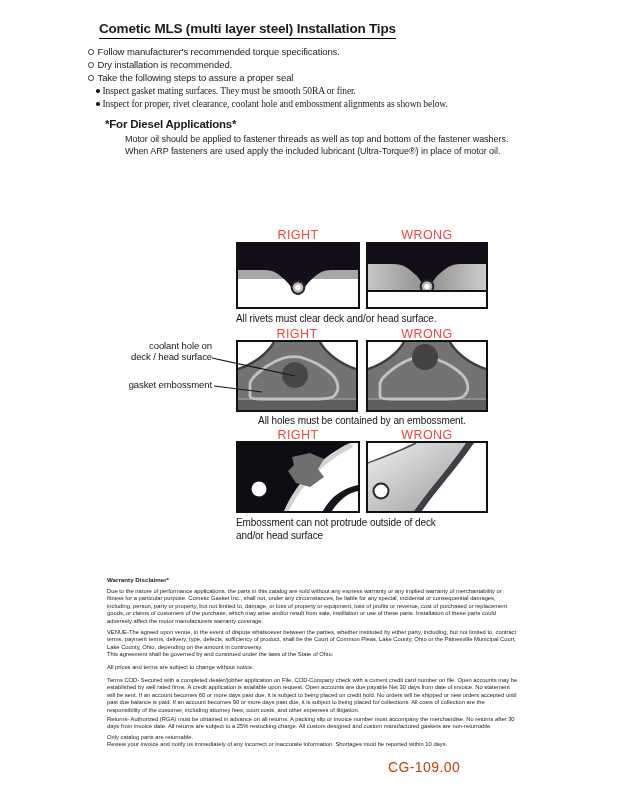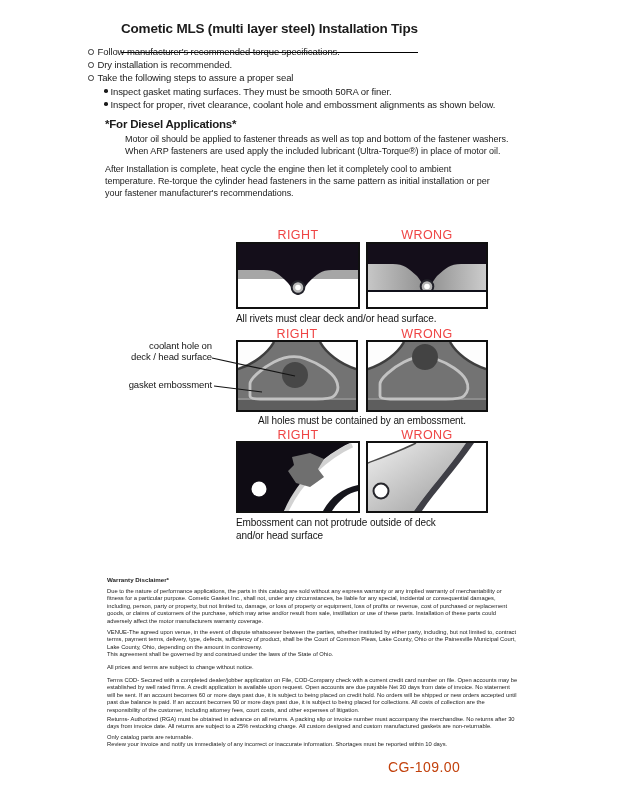--- a/index.html
+++ b/index.html
@@ -6,29 +6,29 @@
   .page{
     position:relative;
     width:618px;height:800px;
     background:#ffffff;
     font-family:"Liberation Sans","DejaVu Sans",sans-serif;
     color:#1b1b1b;
     overflow:hidden;
   }
   
   .doc-title{
-    position:absolute;left:121px;top:21px;
+    position:absolute;left:99px;top:21px;
     font-size:13.5px;font-weight:bold;letter-spacing:-0.2px;
-    border-bottom:1.6px solid #000;padding-bottom:16px;
+    border-bottom:1.6px solid #000;padding-bottom:2px;
     display:inline-block;
   }
   .bullet-list{position:absolute;left:88px;top:45px;width:430px;}
   .bullet-row{display:flex;align-items:flex-start;font-size:9.5px;letter-spacing:-0.1px;line-height:13.2px;}
   .o-marker{flex:0 0 auto;width:3.5px;height:3.5px;border:1px solid #3a3a3a;border-radius:50%;margin:4px 4px 0 0;}
-  .sub{margin-left:16px;}
+  .sub{margin-left:8px;font-family:Liberation Serif, serif;}
   .dot-marker{flex:0 0 auto;width:3.5px;height:3.5px;background:#1b1b1b;border-radius:50%;margin:4.5px 3px 0 0;}
   
   .diesel-heading{position:absolute;left:105px;top:118px;font-size:11.5px;font-weight:bold;letter-spacing:-0.2px;}
   .body-para{position:absolute;left:105px;width:398px;font-size:9px;letter-spacing:-0.05px;line-height:11.8px;}
   #diesel-para1{top:134px;margin-left:20px;}
   #diesel-para2{top:164px;width:390px;}
   #diesel-note{top:204px;}
   
   .fig-label{position:absolute;font-size:12.5px;letter-spacing:0.4px;color:#ef4444;text-align:center;width:124px;}
   .fig-img{position:absolute;border:2px solid #101010;box-sizing:border-box;background:#fff;}
@@ -73,21 +73,20 @@
       <span>Inspect gasket mating surfaces.  They must be smooth 50RA or finer.</span>
     </div>
     <div class="bullet-row sub">
       <span class="dot-marker"></span>
       <span>Inspect for proper, rivet clearance, coolant hole and embossment alignments as shown below.</span>
     </div>
   </div>
 
   <div class="diesel-heading">*For Diesel Applications*</div>
   <div class="body-para" id="diesel-para1">Motor oil should be applied to fastener threads as well as top and bottom of the fastener washers. When ARP fasteners are used apply the included lubricant (Ultra-Torque®) in place of motor oil.</div>
-  <div class="body-para" id="diesel-para2">After Installation is complete, heat cycle the engine then let it completely cool to ambient temperature. Re-torque the cylinder head fasteners in the same pattern as initial installation or per your fastener manufacturer's recommendations.</div>
 
   <div class="fig-label" style="left:236px;top:228px;">RIGHT</div>
   <div class="fig-label" style="left:366px;top:228px;width:122px;">WRONG</div>
 
   <div class="fig-img" style="left:236px;top:242px;width:124px;height:67px;">
     <svg viewBox="0 0 120 63" preserveAspectRatio="none">
       <rect x="0" y="0" width="120" height="63" fill="#ffffff"></rect>
       <rect x="0" y="26" width="120" height="9" fill="#a6a6a6"></rect>
       <path d="M0 0 H120 V26 H94 C83 26 79 30 70 39 C65 45 63 51 60 51 C57 51 55 45 50 39 C41 30 37 26 26 26 H0 Z" fill="#140e1a"></path>
       <circle cx="60" cy="43.5" r="6.3" fill="#b9b9b9" stroke="#23232b" stroke-width="2"></circle>

